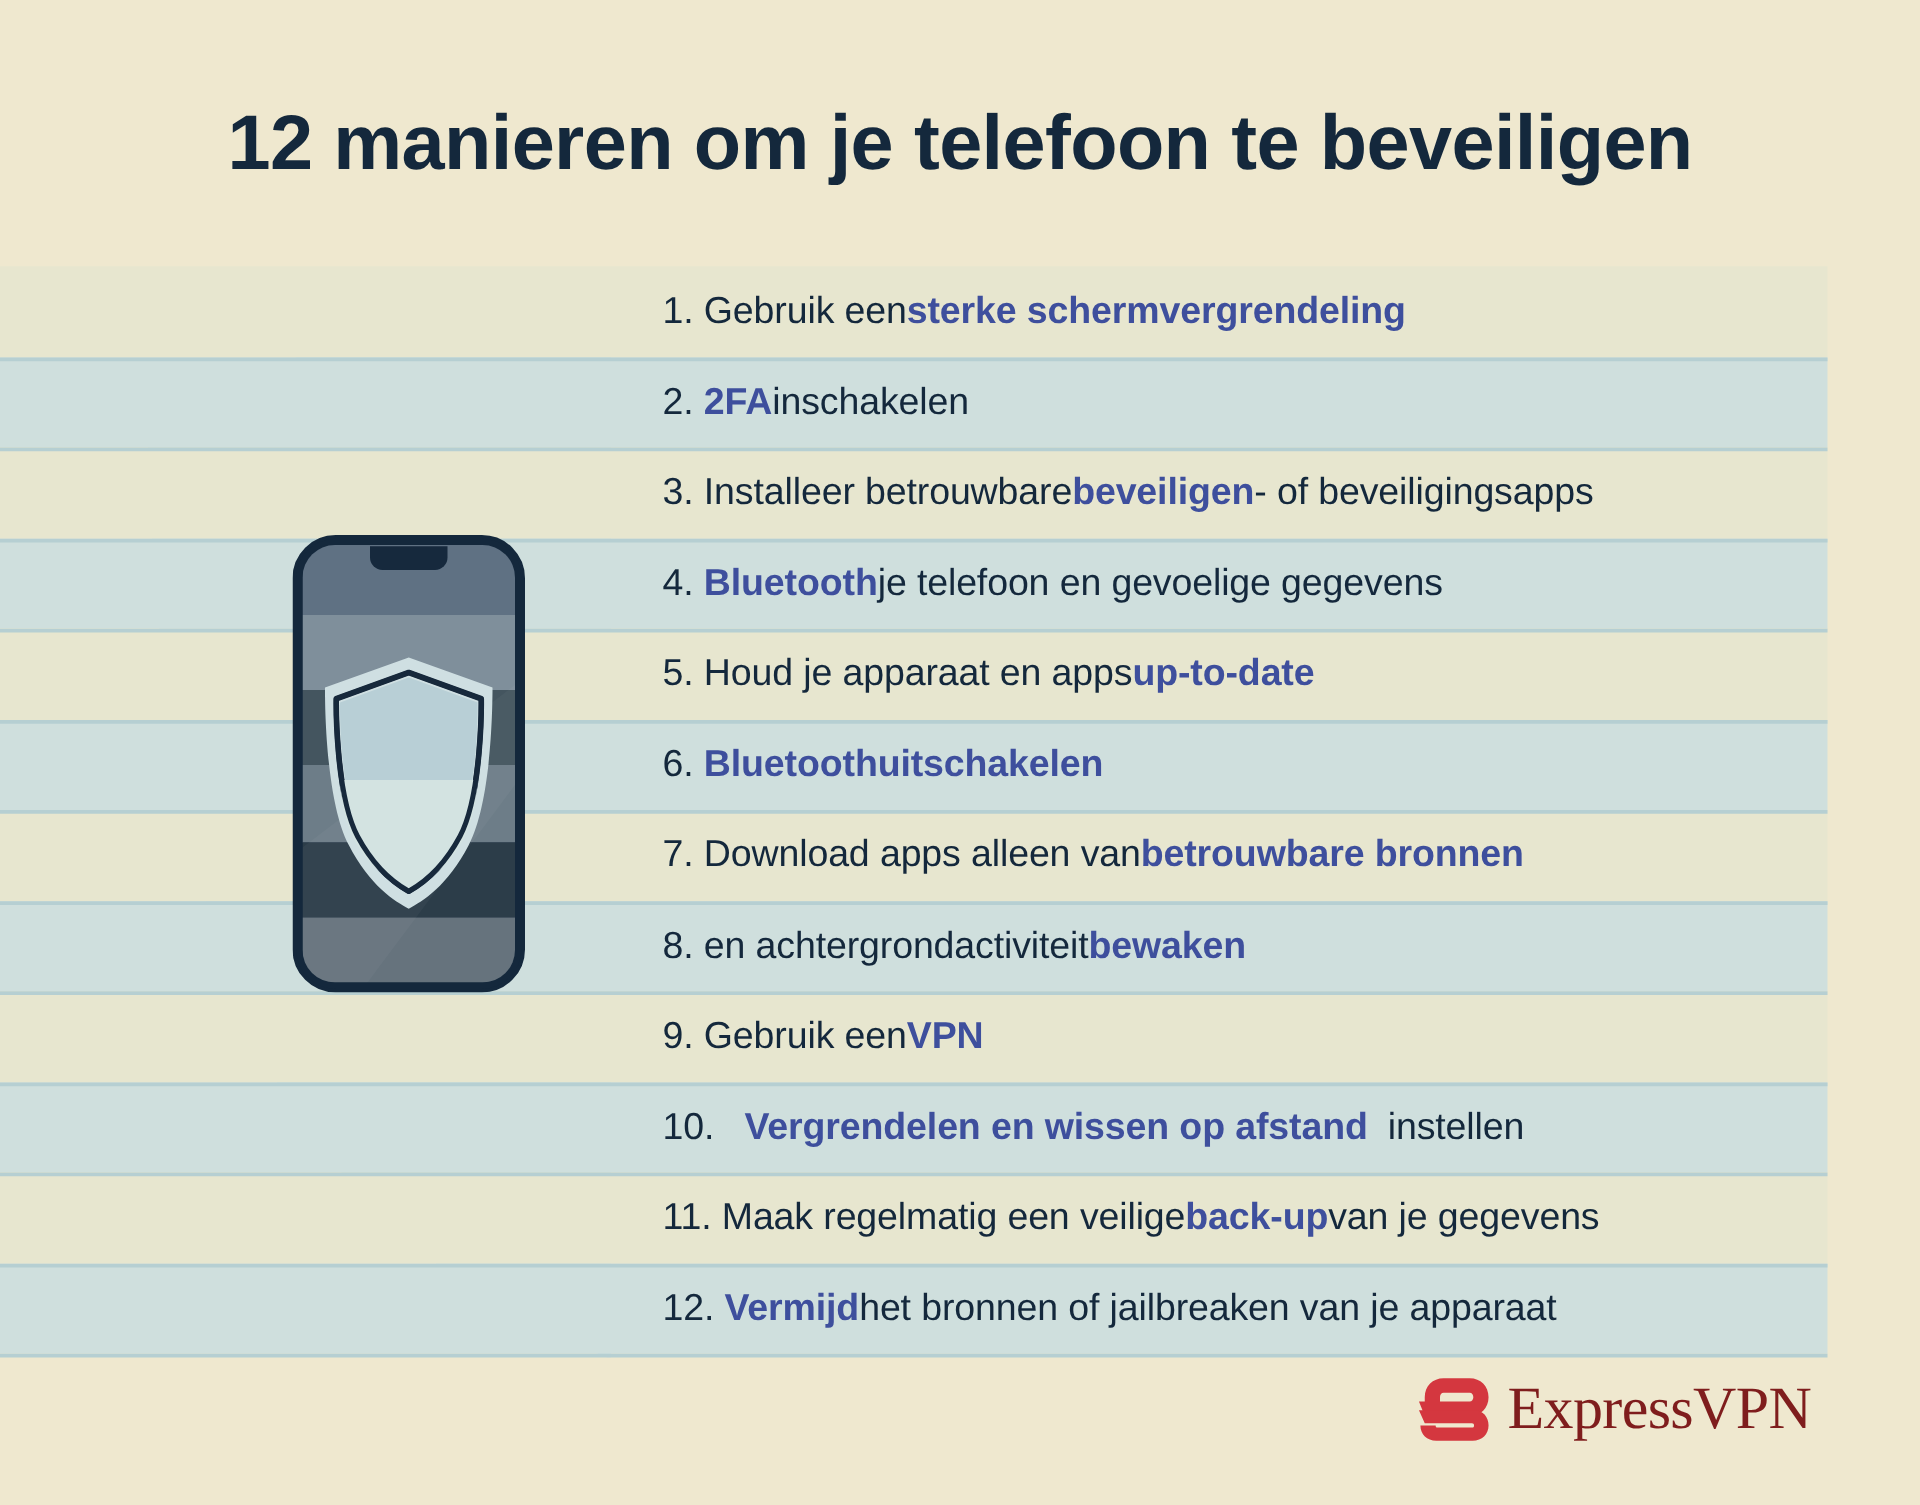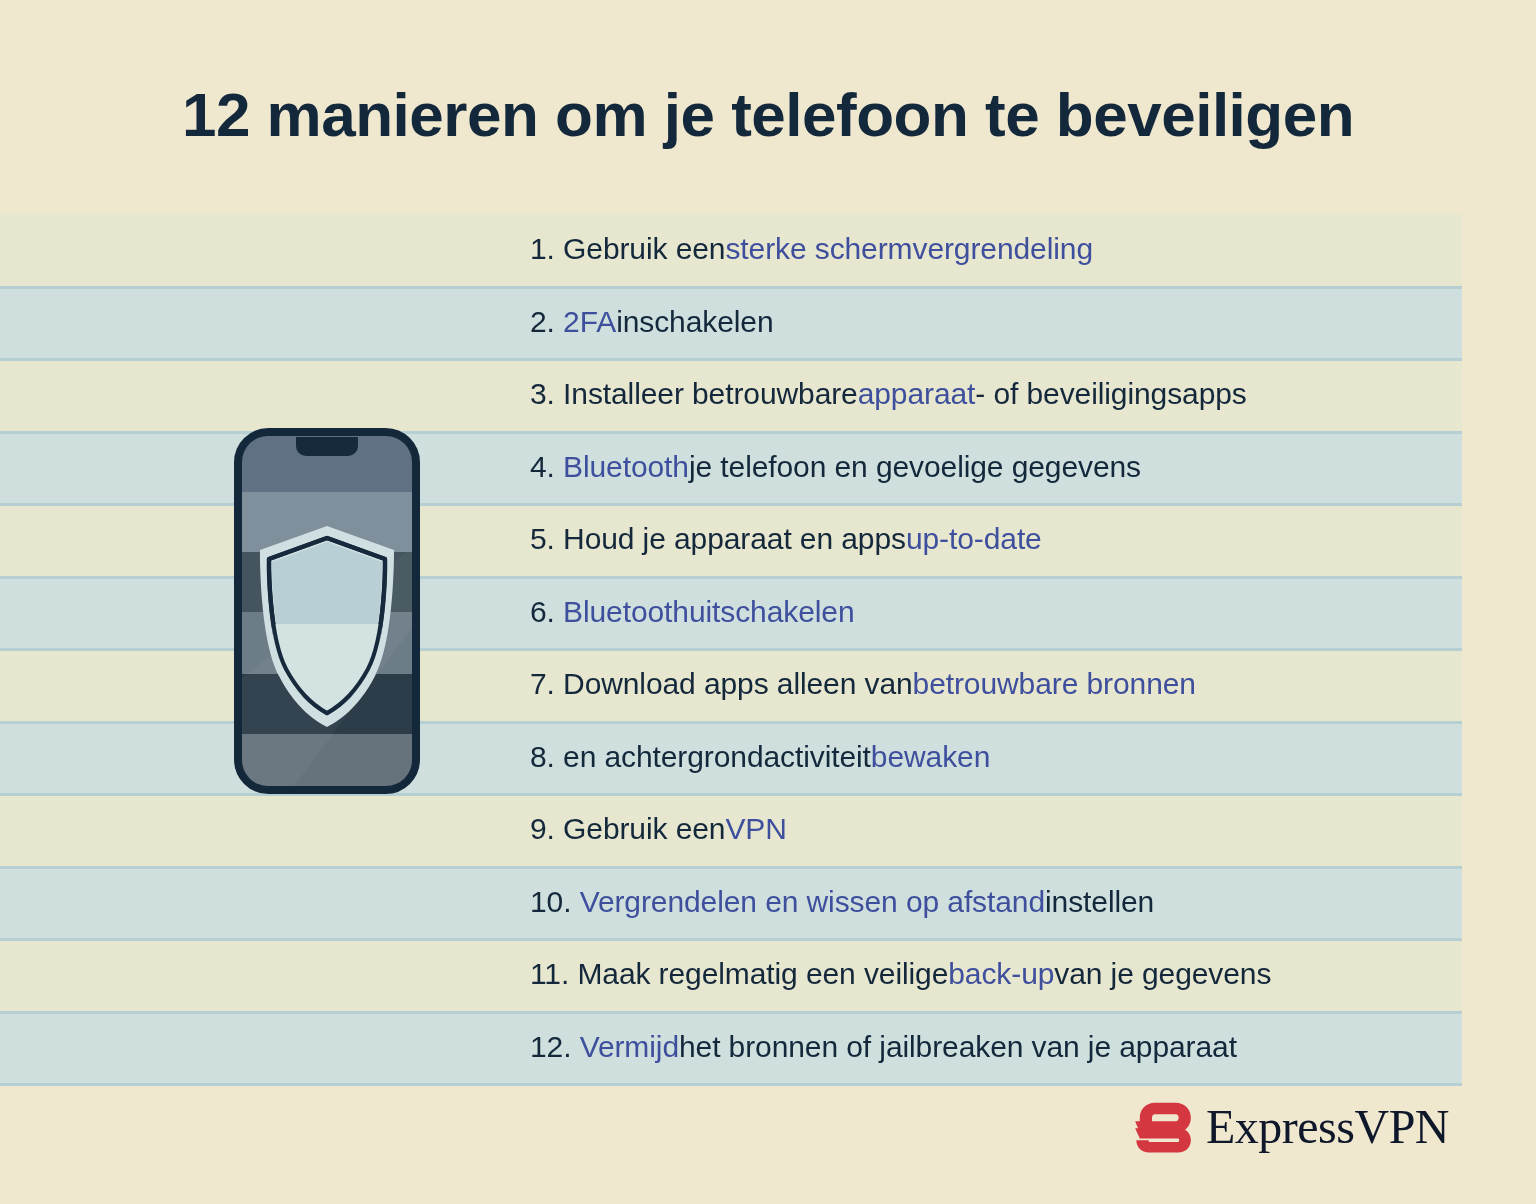--- a/index.html
+++ b/index.html
@@ -49,41 +49,41 @@
     position:absolute;
     left:530px;
     height:72.5px;
     display:flex;
     align-items:center;
     font-size:30px;
     color:#14283c;
     white-space:nowrap;
     letter-spacing:-0.1px;
   }
-  .item-text b { color:#3e4f9d; font-weight:normal; }
+  .item-text b { color:#3e4f9d; font-weight:bold; }
   .item-text .num { font-weight:normal; }
 
   
   .phone {
     position:absolute;
     left:234px; top:428px;
     width:186px; height:366px;
   }
 
   
   .logo {
     position:absolute;
     left:1134px; top:1098px;
     display:flex; align-items:center; gap:14px;
   }
   .logo-mark { width:58px; height:58px; flex:0 0 auto; }
   .logo-text {
     font-family:"Liberation Serif", serif;
     font-size:48px;
-    color:#0f172a;
+    color:#7f1d1d;
     line-height:1;
     letter-spacing:-0.5px;
     white-space:nowrap;
   }
 </style>
 </head>
 <body>
 
 <div id="stage">
 
@@ -164,21 +164,21 @@
         <b>sterke schermvergrendeling</b>
       </div>
       <div class="item-text" style="top: 285.5px;">
         <span class="num">2.&nbsp;</span>
         <b>2FA</b>
         <span> inschakelen</span>
       </div>
       <div class="item-text" style="top: 358px;">
         <span class="num">3.&nbsp;</span>
         <span>Installeer betrouwbare </span>
-        <b>apparaat</b>
+        <b>beveiligen</b>
         <span>- of beveiligingsapps</span>
       </div>
       <div class="item-text" style="top: 430.5px;">
         <span class="num">4.&nbsp;</span>
         <b>Bluetooth</b>
         <span> je telefoon en gevoelige gegevens</span>
       </div>
       <div class="item-text" style="top: 503px;">
         <span class="num">5.&nbsp;</span>
         <span>Houd je apparaat en apps </span>
@@ -197,21 +197,21 @@
       <div class="item-text" style="top: 720.5px;">
         <span class="num">8.&nbsp;</span>
         <span> en achtergrondactiviteit </span>
         <b>bewaken</b>
       </div>
       <div class="item-text" style="top: 793px;">
         <span class="num">9.&nbsp;</span>
         <span>Gebruik een </span>
         <b>VPN</b>
       </div>
-      <div class="item-text" style="top: 865.5px;">
+      <div class="item-text" style="top: 865.5px; gap: 16px;">
         <span class="num">10.&nbsp;</span>
         <b>Vergrendelen en wissen op afstand</b>
         <span> instellen</span>
       </div>
       <div class="item-text" style="top: 938px;">
         <span class="num">11.&nbsp;</span>
         <span>Maak regelmatig een veilige </span>
         <b>back-up</b>
         <span> van je gegevens</span>
       </div>

